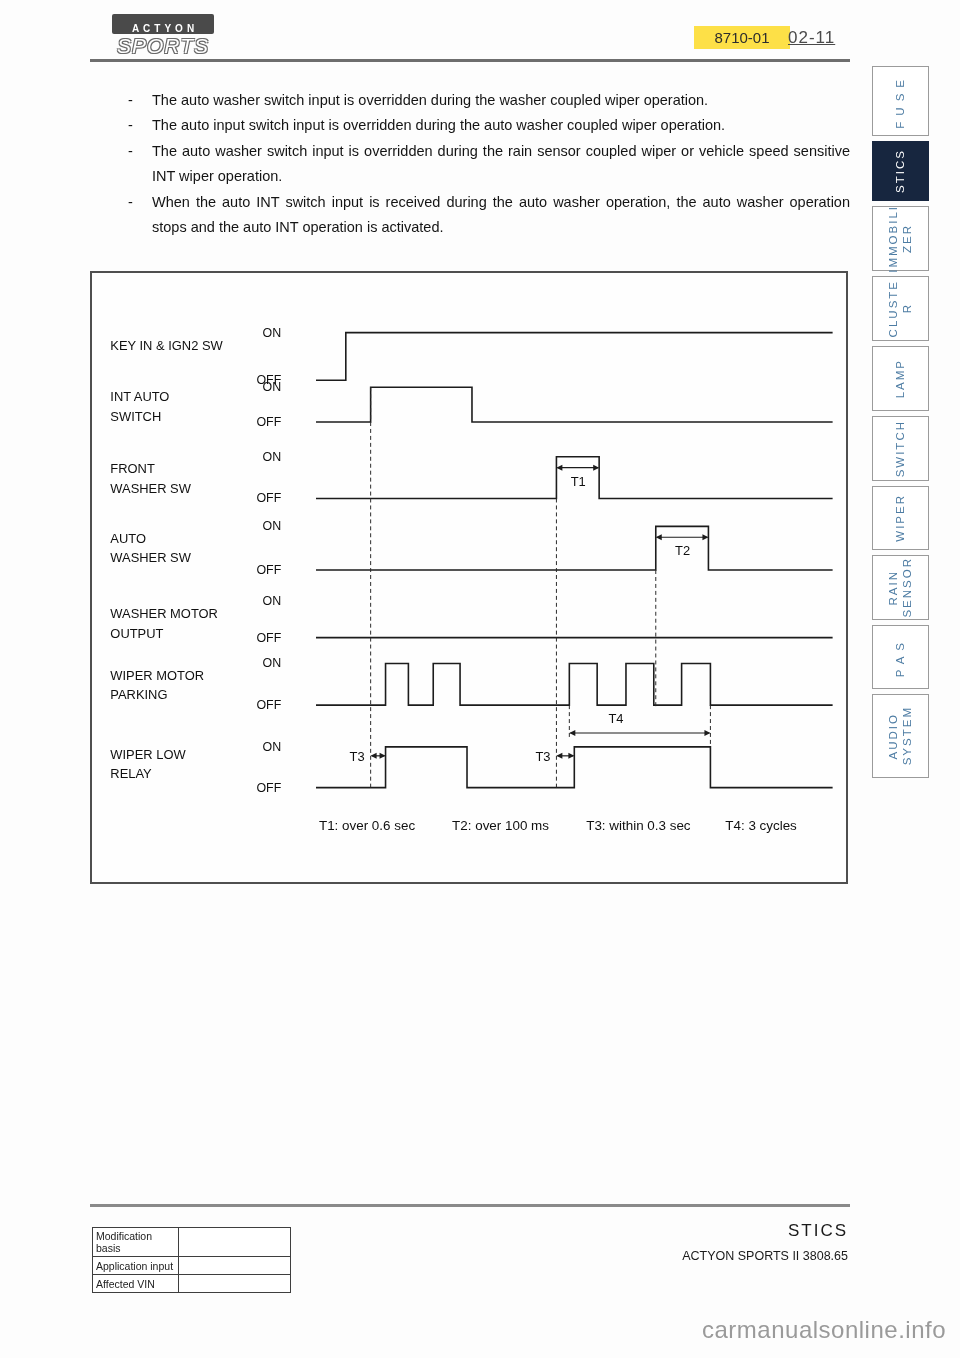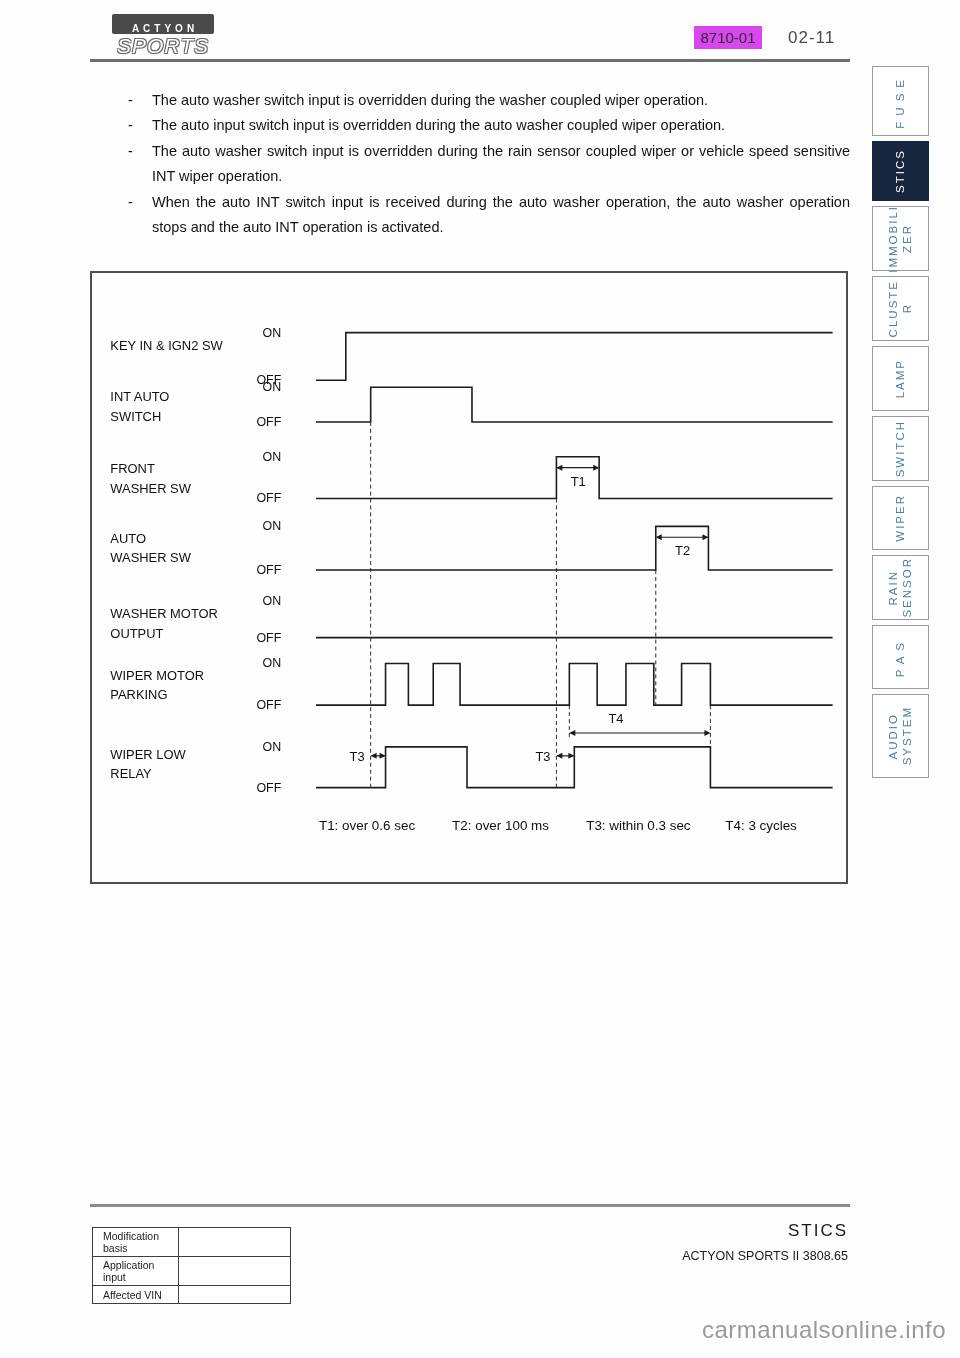--- a/index.html
+++ b/index.html
@@ -10,24 +10,24 @@
     overflow:hidden;
   }
 
   
   .logo { position:absolute; left:112px; top:14px; width:102px; }
   .logo-top { background:#4a4a4a; color:#fff; font-size:10px; letter-spacing:4px;
               text-align:center; padding:9px 0 0 4px; border-radius:2px; font-weight:bold; }
   .logo-bottom { font-style:italic; font-weight:normal; font-size:21px; color:#fff;
                  text-shadow:-1px -1px 0 #6a6a6a, 1px -1px 0 #6a6a6a, -1px 1px 0 #6a6a6a, 1px 1px 0 #6a6a6a;
                  letter-spacing:1px; text-align:center; line-height:1.1; }
-  .section-badge { position:absolute; left:694px; top:26px; width:68px; height:23px;
-                   background:#d946ef; color:#2d2d2d; font-size:15px;
+  .section-badge { position:absolute; left:694px; top:26px; width:96px; height:23px;
+                   background:#fde047; color:#2d2d2d; font-size:15px;
                    display:flex; align-items:center; justify-content:center; }
-  .page-num { position:absolute; left:788px; top:28px; font-size:17px; color:#4a4a4a; letter-spacing:1px; }
+  .page-num { position:absolute; left:788px; top:28px; font-size:17px; color:#4a4a4a; letter-spacing:1px;text-decoration:underline; }
   .header-rule { position:absolute; left:90px; top:59px; width:760px; height:3px; background:#6e6e6e; }
 
   
   .sidebar { position:absolute; left:872px; top:66px; width:57px; }
   .tab { width:57px; border:1px solid #9b9b9b; background:#fff; color:#4d7ca3;
          margin-bottom:5px; display:flex; align-items:center; justify-content:center;
          font-size:11.5px; gap:1px; }
   .tab span { writing-mode:vertical-rl; transform:rotate(180deg); letter-spacing:2px; line-height:1.15; }
   .tab.active { background:#17263f; color:#fff; border-color:#17263f; }
   .tab:nth-child(1){ height:70px; } .tab:nth-child(1) span{ letter-spacing:6px; }
@@ -50,21 +50,21 @@
   
   .diagram-box { position:absolute; left:90px; top:271px; width:758px; height:613px;
                  border:2px solid #4f4f4f; background:#fefefe; }
   .diagram-box svg { display:block; width:100%; height:100%; }
   svg text { font-family:"Liberation Sans", sans-serif; }
 
   
   .footer-rule { position:absolute; left:90px; top:1204px; width:760px; height:3px; background:#8a8a8a; }
   .footer-table { position:absolute; left:92px; top:1227px; border-collapse:collapse; background:#fff; }
   .footer-table td { border:1px solid #3e3e3e; font-size:10.5px; color:#222;
-                     padding:2px 10px; height:18px; }
+                     padding:2px 3px; height:18px; }
   .footer-table td.lbl { width:86px; }
   .footer-table td.val { width:112px; }
   .doc-title { position:absolute; right:112px; top:1221px; font-size:17px; color:#1a1a1a; letter-spacing:2px; }
   .doc-ref   { position:absolute; right:112px; top:1249px; font-size:12.5px; color:#1a1a1a; }
 
   .watermark { position:absolute; right:14px; top:1316px; font-size:24px; font-weight:normal;
                color:#9a9a9a; letter-spacing:0.5px; }
 </style>
 </head>
 <body>

